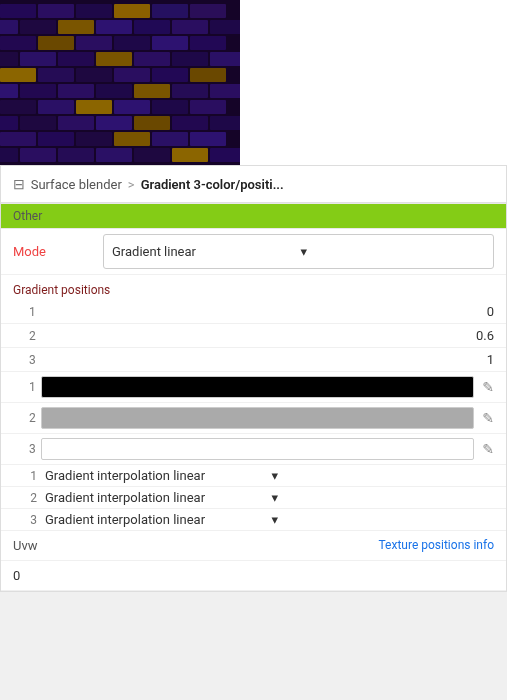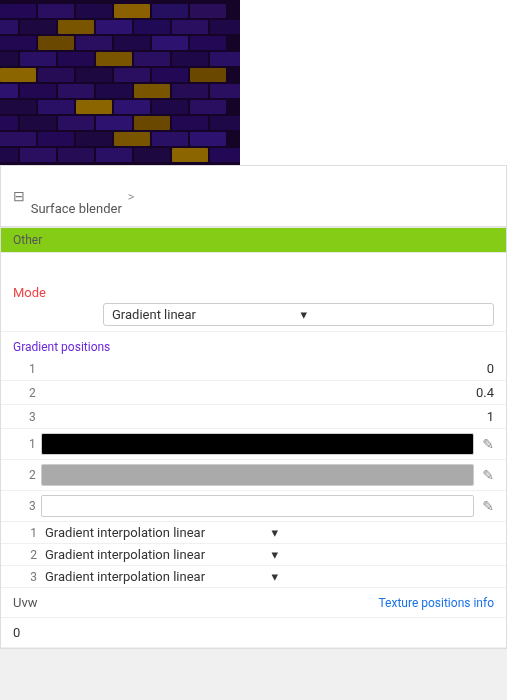--- a/index.html
+++ b/index.html
@@ -35,21 +35,20 @@
     }
 
     .breadcrumb-icon {
       margin-right: 6px;
       color: #777;
       font-size: 14px;
     }
 
     .breadcrumb-parent {
       color: #555;
-      margin-top: 25px;
     }
 
     .breadcrumb-sep {
       margin: 0 6px;
       color: #999;
     }
 
     .breadcrumb-current {
       font-weight: 600;
       color: #222;
@@ -77,40 +76,39 @@
       font-size: 13px;
       min-width: 90px;
     }
 
     .select-control {
       display: flex;
       align-items: flex-start;
       background: #fff;
       border: 1px solid #ccc;
       border-radius: 3px;
-      padding: 3px 8px;
+      padding: 9px 8px;
       cursor: pointer;
       flex: 1;
-      margin-top: 45px;
     }
 
     .select-control span {
       flex: 1;
       font-size: 13px;
       color: #333;
     }
 
     .select-arrow {
       color: #888;
       font-size: 10px;
       margin-left: 4px;
     }
 
     .sub-section-label {
-      color: #6d28d9;
+      color: #7f1d1d;
       font-size: 12px;
       padding: 8px 12px 3px 12px;
     }
 
     .color-row {
       display: flex;
       align-items: center;
       padding: 4px 12px;
       border-bottom: 1px solid #f0f0f0;
     }
@@ -180,21 +178,20 @@
     }
 
     .interp-select span {
       flex: 1;
       font-size: 13px;
       color: #333;
     }
 
     .footer-row {
       display: flex;
-      align-items: center;
       padding: 7px 12px;
       border-bottom: 1px solid #f0f0f0;
     }
 
     .footer-label {
       color: #555;
       font-size: 13px;
       flex: 1;
     }
 
@@ -324,20 +321,21 @@
   </div>
   <div style="width: 267px; background: #fff;"></div>
 </div>
 
 <div class="panel">
 
   <div class="breadcrumb-bar">
     <span class="breadcrumb-icon">⊟</span>
     <span class="breadcrumb-parent">Surface blender</span>
     <span class="breadcrumb-sep">&gt;</span>
+    <strong class="breadcrumb-current">Gradient 3-color/positi...</strong>
   </div>
 
   <div class="section-header">
     <span>Other</span>
   </div>
 
   <div class="property-row">
     <span class="property-label">Mode</span>
     <div class="select-control">
       <span>Gradient linear</span>
@@ -348,21 +346,21 @@
   <div class="sub-section-label">
     <span>Gradient positions</span>
   </div>
 
   <div class="position-row">
     <span class="position-index">1</span>
     <span class="position-value">0</span>
   </div>
   <div class="position-row">
     <span class="position-index">2</span>
-    <span class="position-value">0.4</span>
+    <span class="position-value">0.6</span>
   </div>
   <div class="position-row">
     <span class="position-index">3</span>
     <span class="position-value">1</span>
   </div>
 
 
   <div class="color-row">
     <span class="color-index">1</span>
     <div class="color-swatch" style="background:#000000;"></div>

